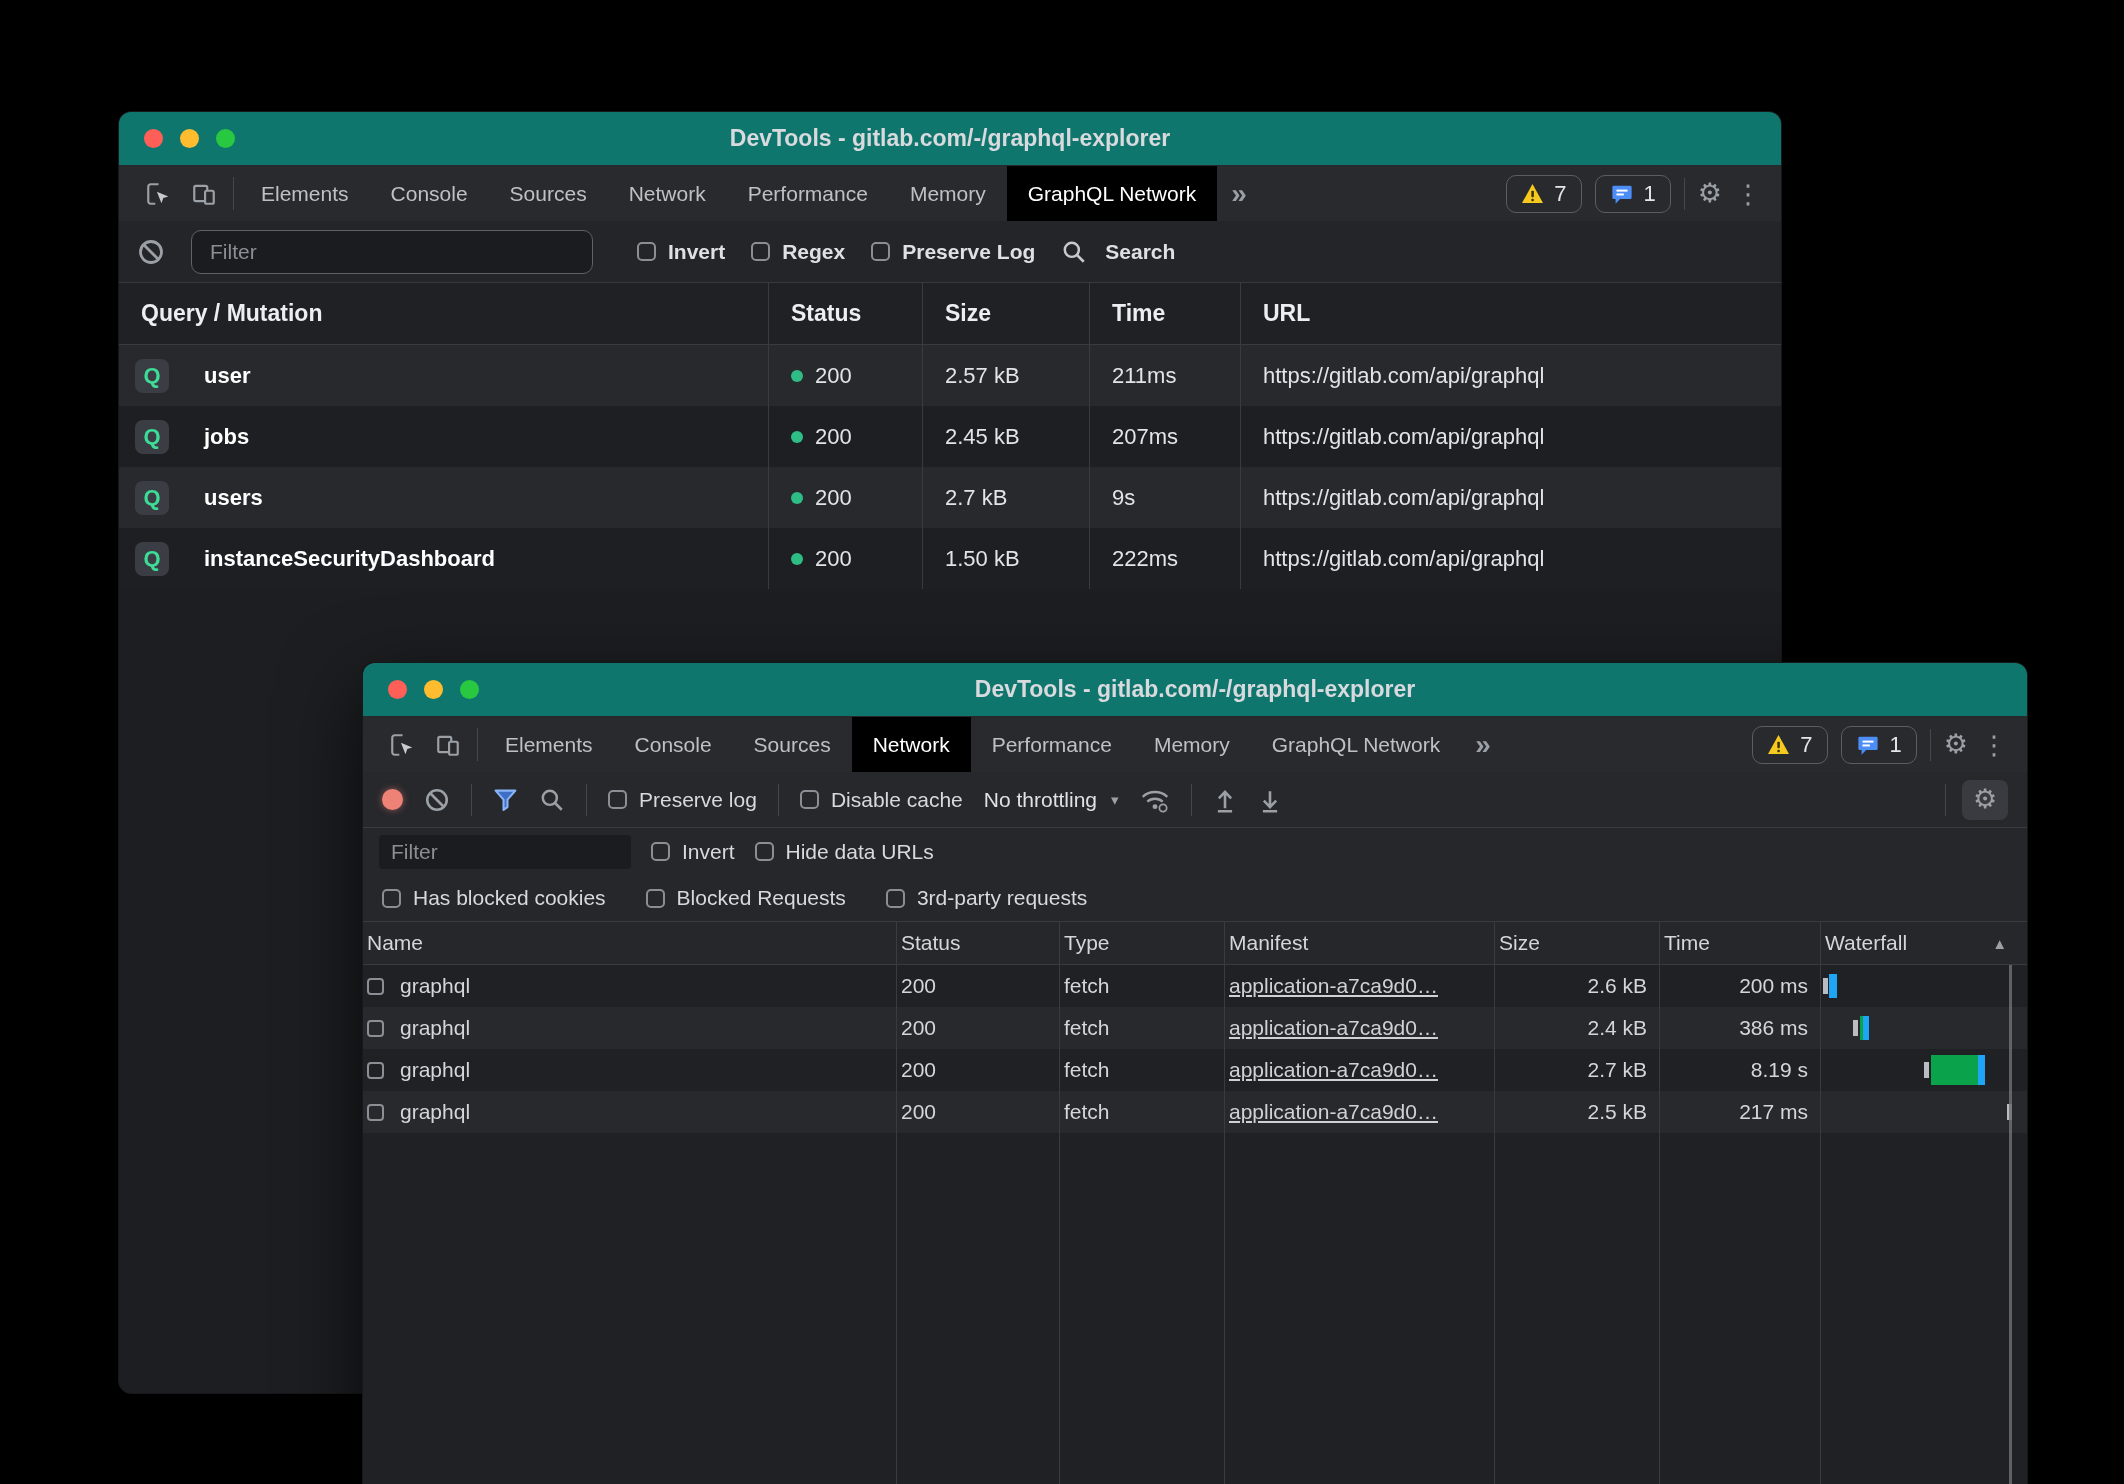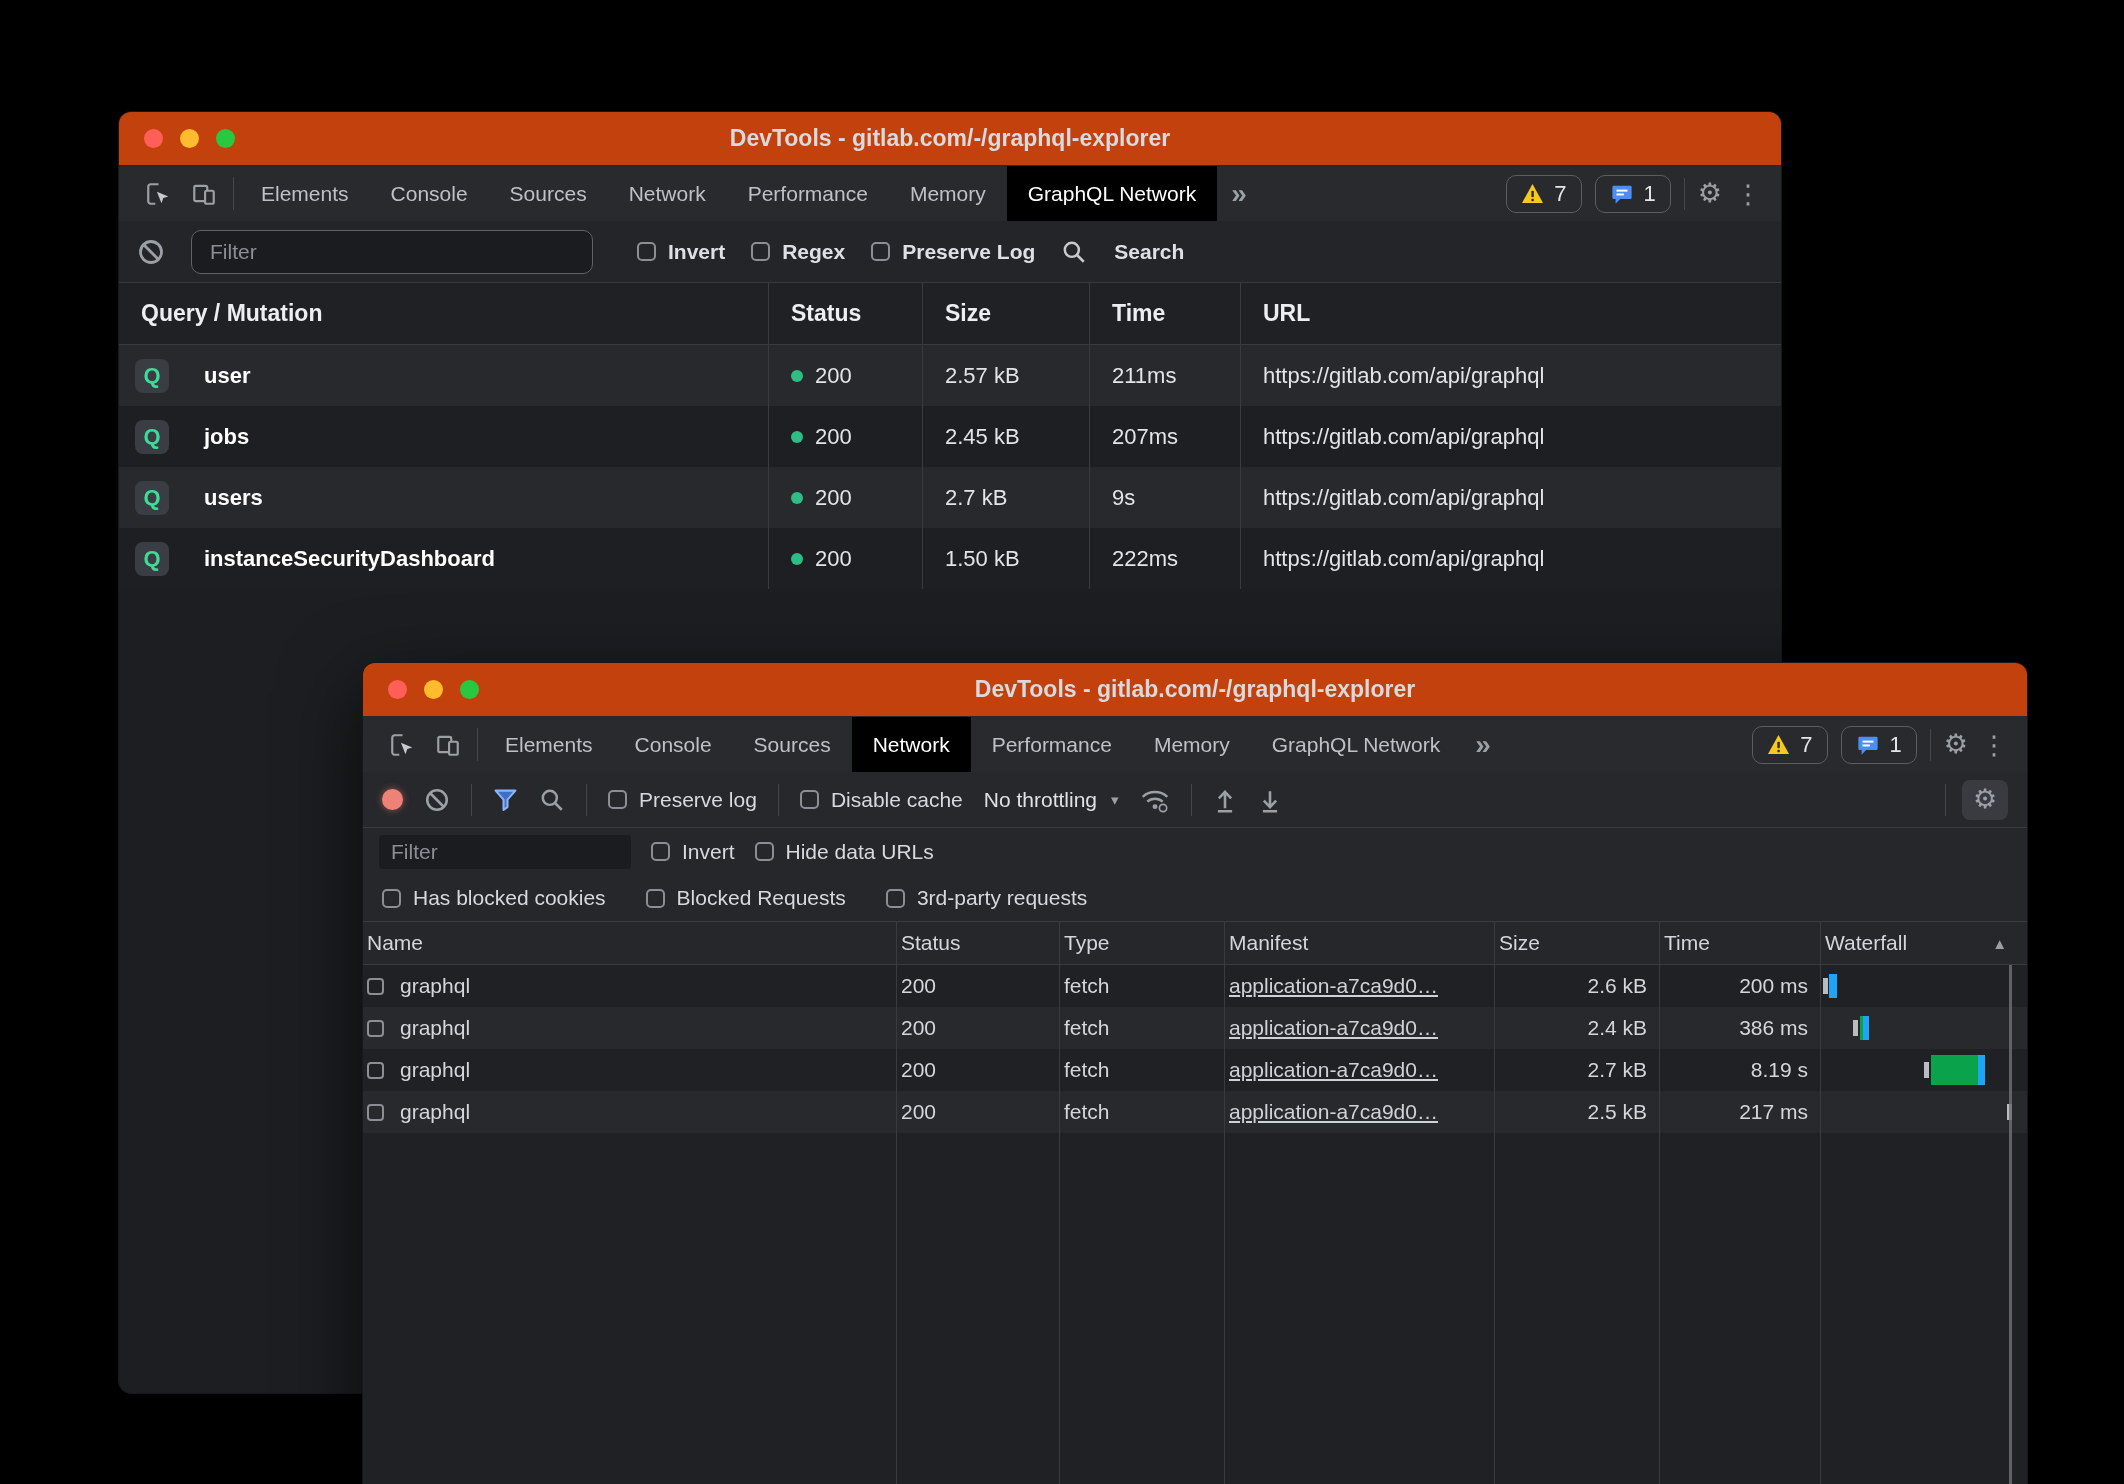--- a/index.html
+++ b/index.html
@@ -7,21 +7,21 @@
               font-family:"Liberation Sans", sans-serif; }
   body { position:relative; }
 
   
   .window { position:absolute; background:#202124; border-radius:13px;
             border:1px solid #17181a; overflow:hidden; display:flex; flex-direction:column;
             box-shadow:0 26px 80px rgba(0,0,0,.7); }
   .win-back  { left:118px; top:111px; width:1664px; height:1283px; }
   .win-front { left:362px; top:662px; width:1666px; height:920px; z-index:5; }
 
-  .titlebar { flex:0 0 54px; background:#c2410c; border-bottom:1px solid #27282b;
+  .titlebar { flex:0 0 54px; background:#0f766e; border-bottom:1px solid #27282b;
               display:flex; align-items:center; position:relative; }
   .traffic  { position:absolute; left:25px; display:flex; gap:17px; }
   .tl { width:19px; height:19px; border-radius:50%; }
   .tl.red{background:#ff5f57}.tl.yel{background:#febc2e}.tl.grn{background:#28c840}
   .wtitle { margin:0 auto; color:#d8dade; font-weight:bold; font-size:23px; }
 
   .tabbar { flex:0 0 55px; background:#292a2e; display:flex; align-items:stretch; padding-left:16px; }
   .icon-btn { align-self:center; width:46px; height:40px; display:flex; align-items:center; justify-content:center; }
   .vsep { width:1px; background:#46474b; margin:11px 6px; }
   .tab  { display:flex; align-items:center; padding:0 21px; color:#bdc1c6; font-size:21px; white-space:nowrap; }
@@ -38,21 +38,21 @@
   .box { width:19px; height:19px; border:2px solid #8b8e94; border-radius:5px; background:transparent; flex:0 0 auto; }
   input { outline:none; }
   ::placeholder { color:#8b8e94; opacity:1; }
 
   
   .gql-toolbar { flex:0 0 62px; background:#242528; border-bottom:1px solid #38393d;
                  display:flex; align-items:center; gap:26px; padding:0 18px; }
   .gql-toolbar .check { font-weight:bold; color:#dde0e4; }
   .gql-filter { width:402px; height:44px; background:#1b1c1f; border:1px solid #5f6165; border-radius:10px;
                 color:#e8eaed; font-size:21px; padding:0 18px; font-family:"Liberation Sans",sans-serif; }
-  .searchlab { display:flex; align-items:center; gap:27px; color:#dde0e4; font-weight:bold; font-size:21px; }
+  .searchlab { display:flex; align-items:center; gap:18px; color:#dde0e4; font-weight:bold; font-size:21px; }
 
   .gql-table { flex:1; background:#1d1e21; display:flex; flex-direction:column; font-size:22px; }
   .grow5 { display:grid; grid-template-columns:650px 154px 167px 151px 1fr; }
   .grow5 .c { display:flex; align-items:center; padding:0 14px 0 22px; color:#e2e4e8;
               border-right:1px solid #3a3b3f; overflow:hidden; white-space:nowrap; }
   .grow5 .c:last-child { border-right:none; }
   .gql-head { flex:0 0 62px; background:#202124; border-bottom:1px solid #3a3b3f; }
   .gql-head .c { font-weight:bold; color:#eceef1; font-size:23px; }
   .gql-row { flex:0 0 61px; }
   .gql-row:nth-child(even) { background:#28292c; }  

